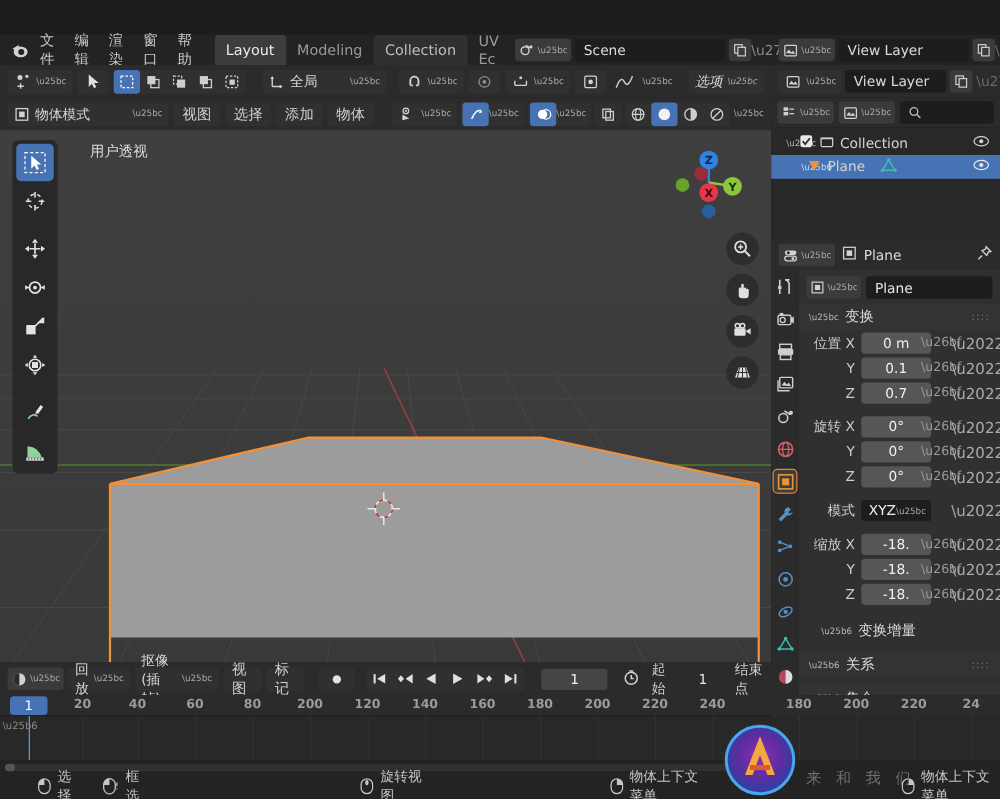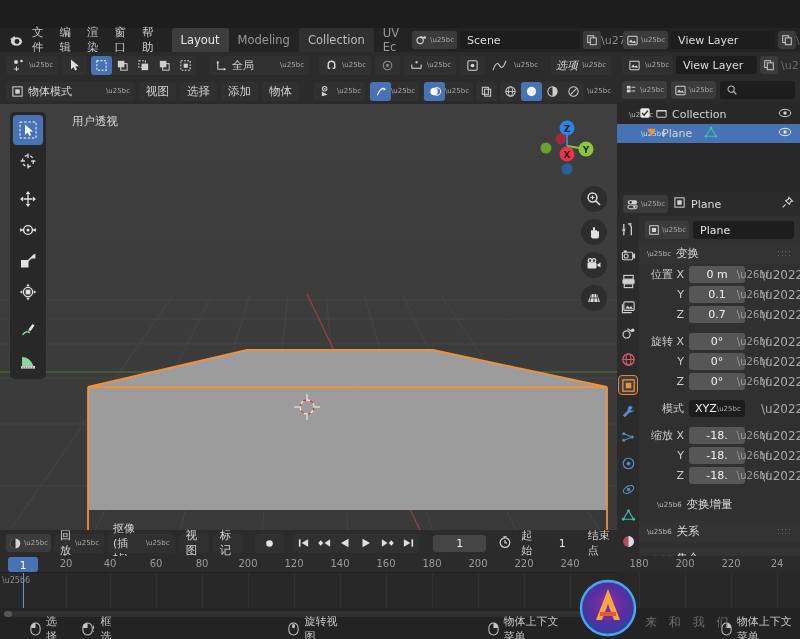--- a/index.html
+++ b/index.html
@@ -145,21 +145,21 @@
   .lock { width:16px; display:flex; align-items:center; justify-content:center; color:#9a9a9a; font-size:10px;}
   .dot-anim { width:13px; text-align:center; color:#aaaaaa; font-size:12px; }
 
   
   .tl-hdr {
     position:absolute; left:0; top:530px; width:617px; height:26px;
     background:#2b2b2b; display:flex; align-items:center; gap:4px; padding:0 6px;
   }
   .tl-body { position:absolute; left:0; top:556px; width:617px; height:52px; background:#282828; }
   .tl-ruler { position:relative; height:17px; background:#2b2b2b; border-bottom:1px solid #1f1f1f;}
-  .tick { position:absolute; top:2px; font-size:10px; color:#9b9b9b; transform:translateX(-50%);}
+  .tick { position:absolute; top:2px; font-size:10px; color:#9b9b9b; transform:translateX(-50%);font-weight:bold;}
   .cur-frame {
     position:absolute; left:8px; top:1px; width:30px; height:15px;
     background:#4772b3; border-radius:3px; display:flex; align-items:center; justify-content:center;
     font-size:10.5px; color:#fff;
   }
   .playhead { position:absolute; left:23px; top:17px; width:1px; height:35px; background:#5b9bd5;}
   .tl-grid { position:absolute; top:17px; left:0; right:0; height:35px; }
   .tl-gl { position:absolute; top:0; width:1px; height:35px; background:#313131;}
   .tl-expander { position:absolute; left:2px; top:20px; font-size:8px; color:#8a8a8a;}
 

